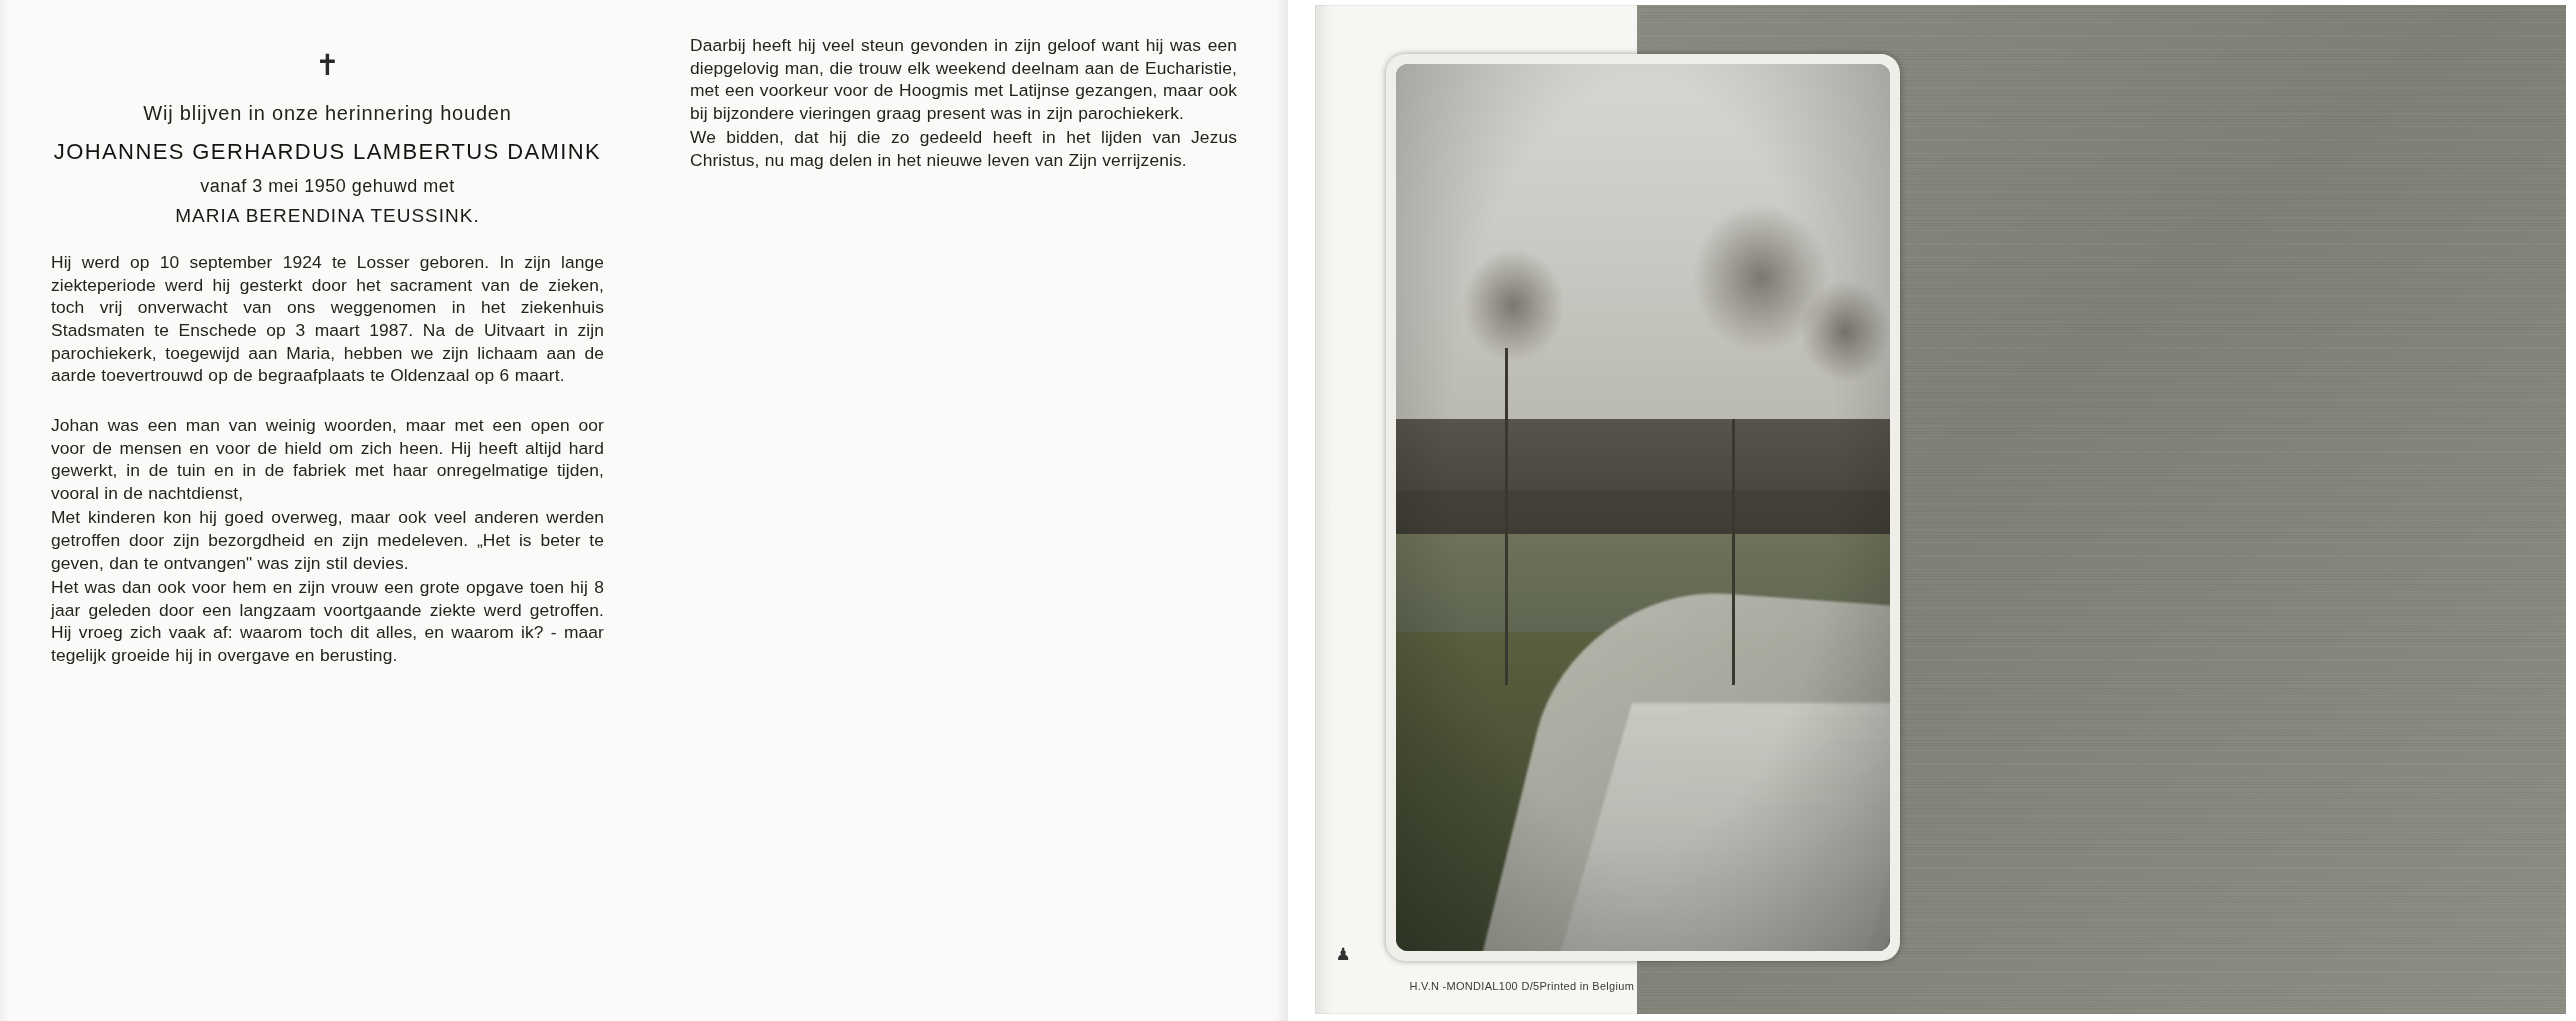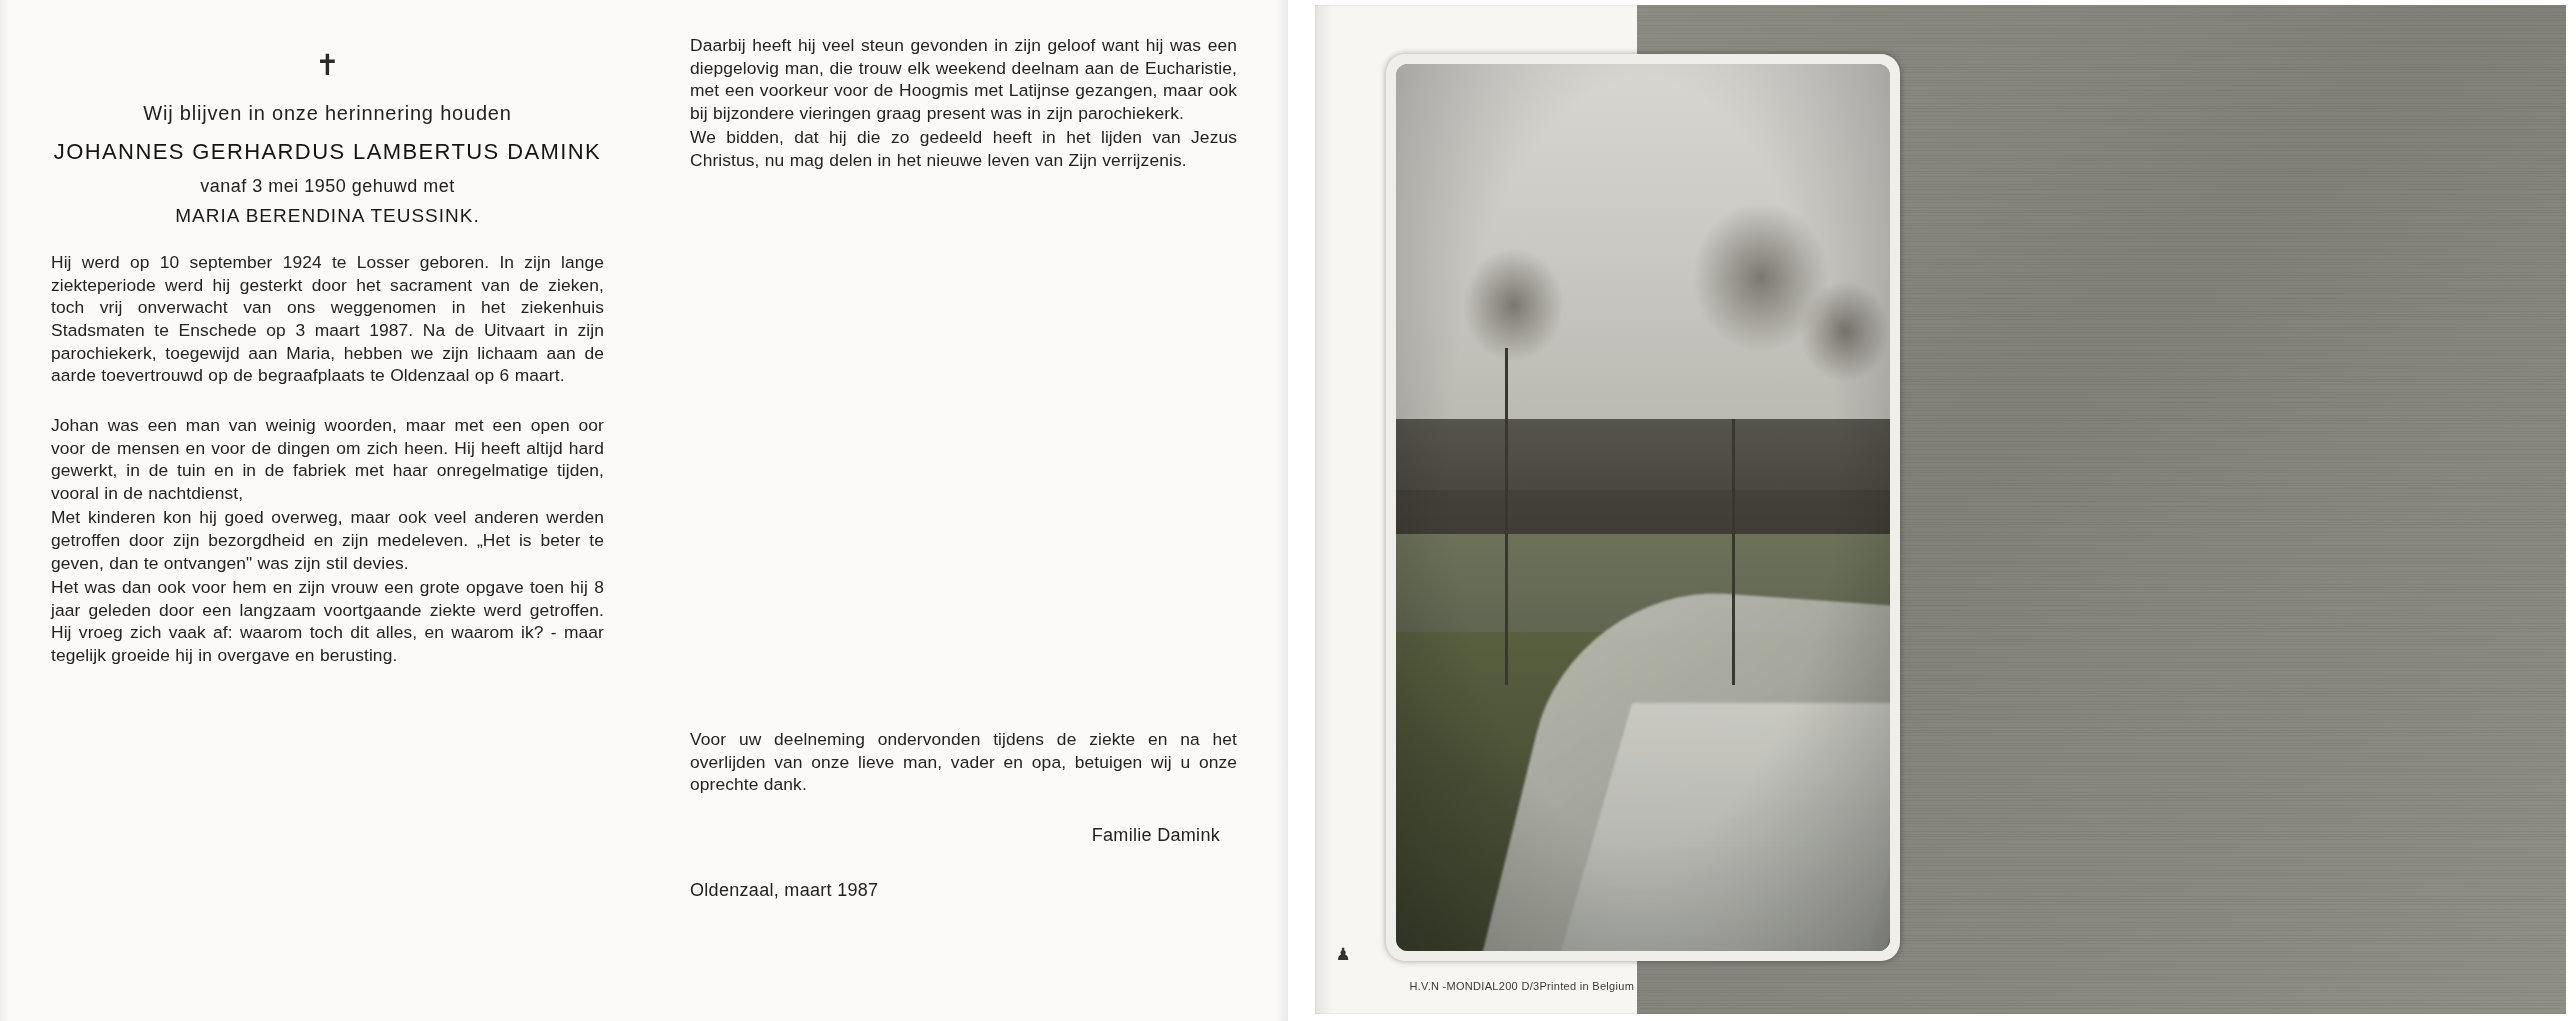--- a/index.html
+++ b/index.html
@@ -286,34 +286,29 @@
 
     <div class="col col-a">
       <div class="cross-glyph">✝</div>
       <div class="intro-line">Wij blijven in onze herinnering houden</div>
       <div class="name-main">JOHANNES GERHARDUS LAMBERTUS DAMINK</div>
       <div class="marriage-line">vanaf 3 mei 1950 gehuwd met</div>
       <div class="name-spouse">MARIA BERENDINA TEUSSINK.</div>
 
       <p class="body-par">Hij werd op 10 september 1924 te Losser geboren. In zijn lange ziekteperiode werd hij gesterkt door het sacrament van de zieken, toch vrij onverwacht van ons weggenomen in het ziekenhuis Stadsmaten te Enschede op 3 maart 1987. Na de Uitvaart in zijn parochiekerk, toegewijd aan Maria, hebben we zijn lichaam aan de aarde toevertrouwd op de begraafplaats te Oldenzaal op 6 maart.</p>
       <div class="blockgap"></div>
-      <p class="body-par tight">Johan was een man van weinig woorden, maar met een open oor voor de mensen en voor de dingen om zich heen. Hij heeft altijd hard gewerkt, in de tuin en in de fabriek met haar onregelmatige tijden, vooral in de nachtdienst,</p>
+      <p class="body-par tight">Johan was een man van weinig woorden, maar met een open oor voor de mensen en voor de hield om zich heen. Hij heeft altijd hard gewerkt, in de tuin en in de fabriek met haar onregelmatige tijden, vooral in de nachtdienst,</p>
       <p class="body-par tight">Met kinderen kon hij goed overweg, maar ook veel anderen werden getroffen door zijn bezorgdheid en zijn medeleven. „Het is beter te geven, dan te ontvangen" was zijn stil devies.</p>
       <p class="body-par tight">Het was dan ook voor hem en zijn vrouw een grote opgave toen hij 8 jaar geleden door een langzaam voortgaande ziekte werd getroffen. Hij vroeg zich vaak af: waarom toch dit alles, en waarom ik? - maar tegelijk groeide hij in overgave en berusting.</p>
     </div>
 
     <div class="col col-b">
       <p class="body-par tight">Daarbij heeft hij veel steun gevonden in zijn geloof want hij was een diepgelovig man, die trouw elk weekend deelnam aan de Eucharistie, met een voorkeur voor de Hoogmis met Latijnse gezangen, maar ook bij bijzondere vieringen graag present was in zijn parochiekerk.</p>
       <p class="body-par tight">We bidden, dat hij die zo gedeeld heeft in het lijden van Jezus Christus, nu mag delen in het nieuwe leven van Zijn verrijzenis.</p>
 
-      <div class="closing-block">
-        <p class="body-par">Voor uw deelneming ondervonden tijdens de ziekte en na het overlijden van onze lieve man, vader en opa, betuigen wij u onze oprechte dank.</p>
-        <div class="sig">Familie Damink</div>
-        <div class="place-date">Oldenzaal, maart 1987</div>
-      </div>
     </div>
   </div>
 
   <div class="gutter"></div>
 
   <div class="leaf-right">
     <div class="right-paper">
 
       <div class="grey-panel"></div>
 
@@ -337,21 +332,21 @@
           <div class="crown" style="left:54%; top:12%; width:196px; height:213px;"></div>
           <div class="crown" style="left:78%; top:22%; width:128px; height:145px;"></div>
 
           <div class="ph-vignette"></div>
         </div>
       </div>
 
       <div class="printer-mark">♟</div>
       <div class="credits">
         <span>H.V.N -MONDIAL</span>
-        <span>200 D/3</span>
+        <span>100 D/5</span>
         <span>Printed in Belgium</span>
       </div>
 
     </div>
   </div>
 
 </div>
 
 
 </body></html>

